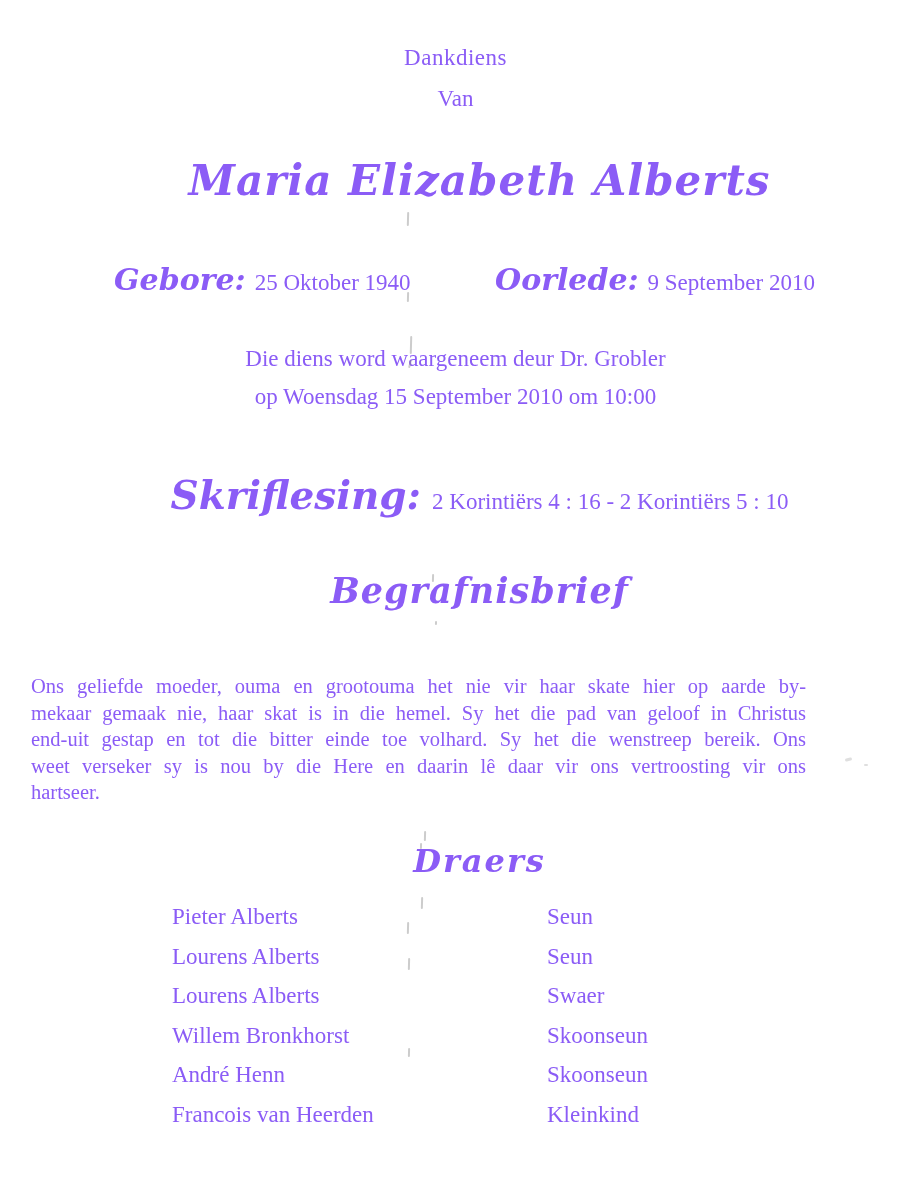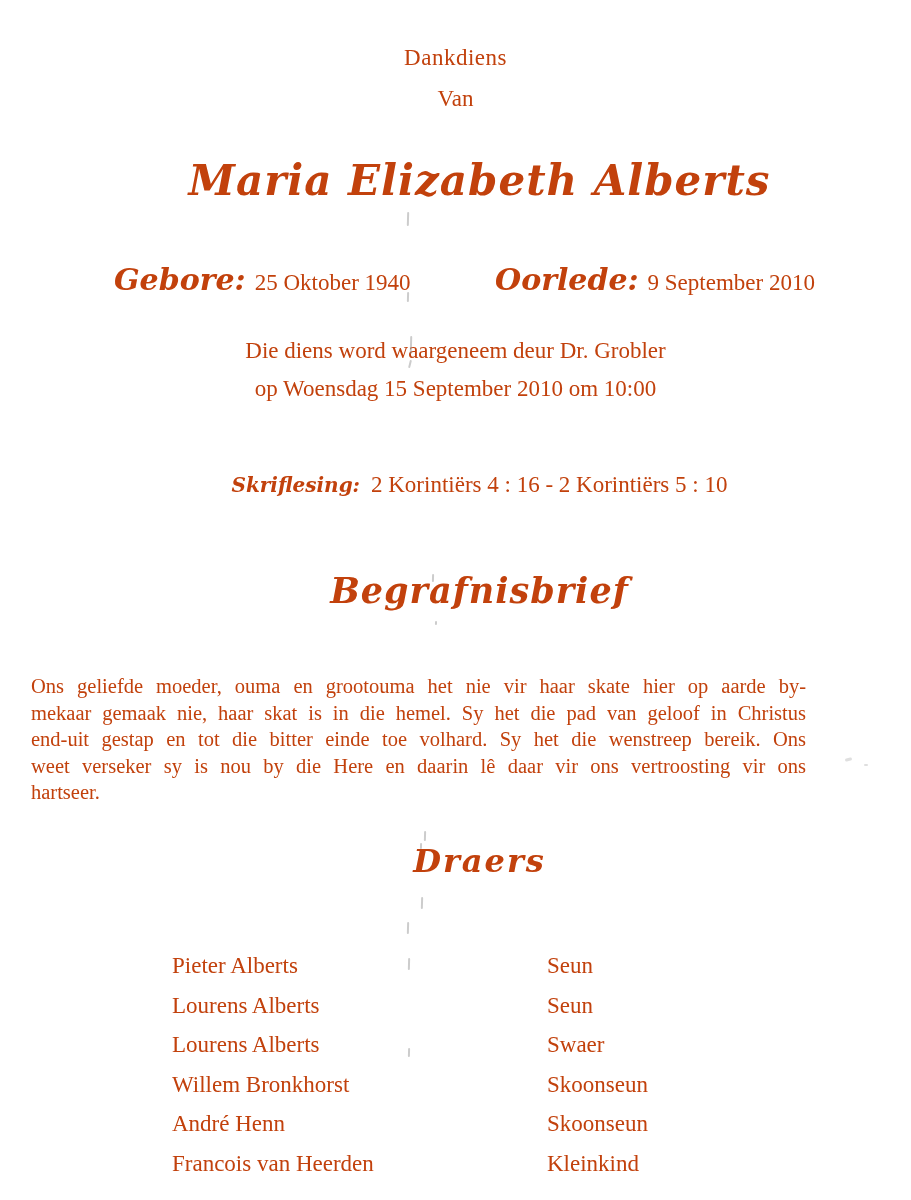--- a/index.html
+++ b/index.html
@@ -5,21 +5,21 @@
   html, body {
     margin: 0;
     padding: 0;
     background: #ffffff;
   }
   .page {
     position: relative;
     width: 911px;
     height: 1200px;
     background: #ffffff;
-    color: #c2410c;
+    color: #8b5cf6;
     font-family: "Liberation Serif", serif;
     overflow: hidden;
   }
   .abs { position: absolute; }
   .centered { left: 0; right: 0; text-align: center; }
 
   
   .cal {
     font-family: "DejaVu Serif", serif;
     font-style: italic;
@@ -31,44 +31,44 @@
   .of-word      { top: 86px; font-size: 23px; }
   .deceased     { top: 156px; font-size: 42px; letter-spacing: 1px; }
 
   .dates-row { top: 262px; left: 0; right: 0; height: 46px; text-align: right; }
   .date-group { position: absolute; display: flex; align-items: baseline; gap: 9px; white-space: nowrap; }
   .date-group.born { left: 66px; }
   .date-group.died { left: 447px; }
   .date-label { font-size: 30px; }
   .date-value { font-size: 23px; }
 
-  .service-details { top: 332px; }
+  .service-details { top: 340px; }
   .service-line { line-height: 38px; font-size: 23px; }
 
   .scripture-row {
     top: 472px; left: 0; right: 0;
     display: flex; justify-content: center; align-items: baseline; gap: 11px;
     white-space: nowrap;
   }
-  .scripture-label { font-size: 20px; }
+  .scripture-label { font-size: 39px; }
   .scripture-ref { font-size: 23px; }
 
   .obituary-heading { top: 570px; font-size: 35px; letter-spacing: 1px; }
 
   .obituary-paragraph {
     top: 673px; left: 18px; width: 788px;
     font-size: 20.5px; line-height: 26.5px;
     word-spacing: 1px;
   }
   .para-line { text-align: justify; text-align-last: justify; overflow: hidden; white-space: nowrap; margin-left: 13px; }
   .para-line.last { text-align-last: left; }
 
   .bearers-heading { top: 842px; font-size: 32px; letter-spacing: 2px; }
 
-  .bearers-list { top: 946px; left: 0; right: 0; }
+  .bearers-list { top: 897px; left: 0; right: 0; }
   .bearer-row { position: relative; height: 39.6px; line-height: 39.6px; font-size: 23px; }
   .bearer-name { position: absolute; left: 172px; white-space: nowrap; }
   .bearer-relation { position: absolute; left: 547px; white-space: nowrap; }
 
   
   .crease {
     position: absolute;
     width: 2px;
     background: #8f8f8f;
     opacity: 0.45;

